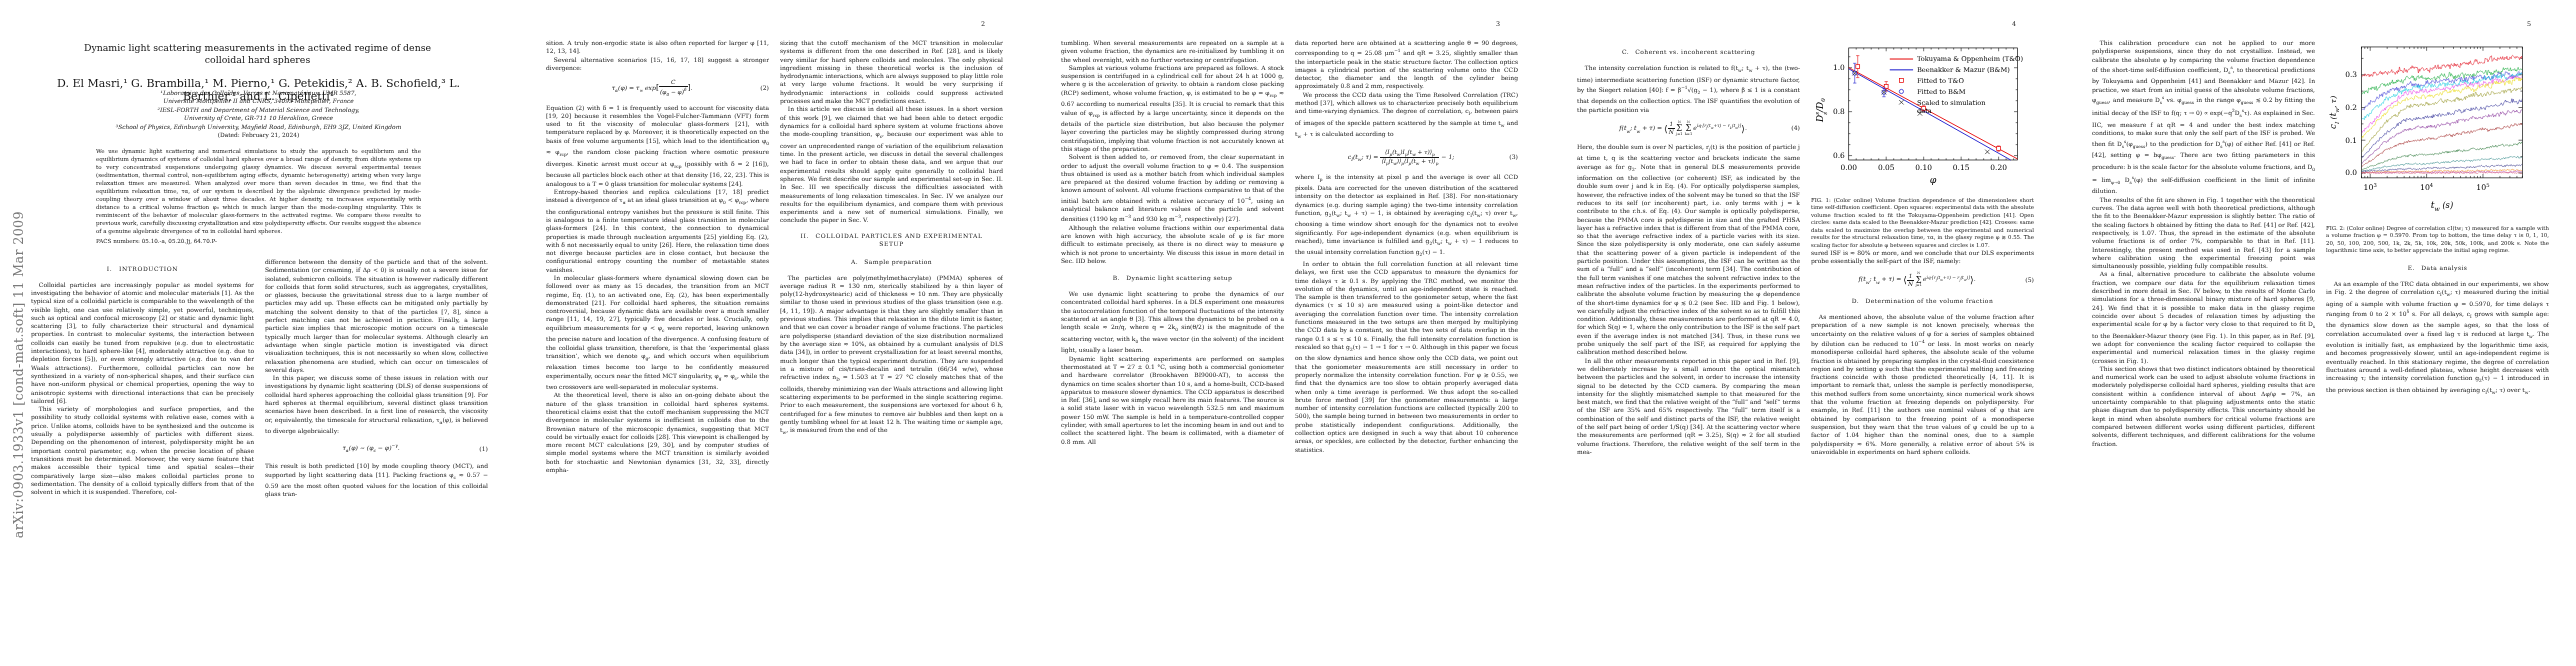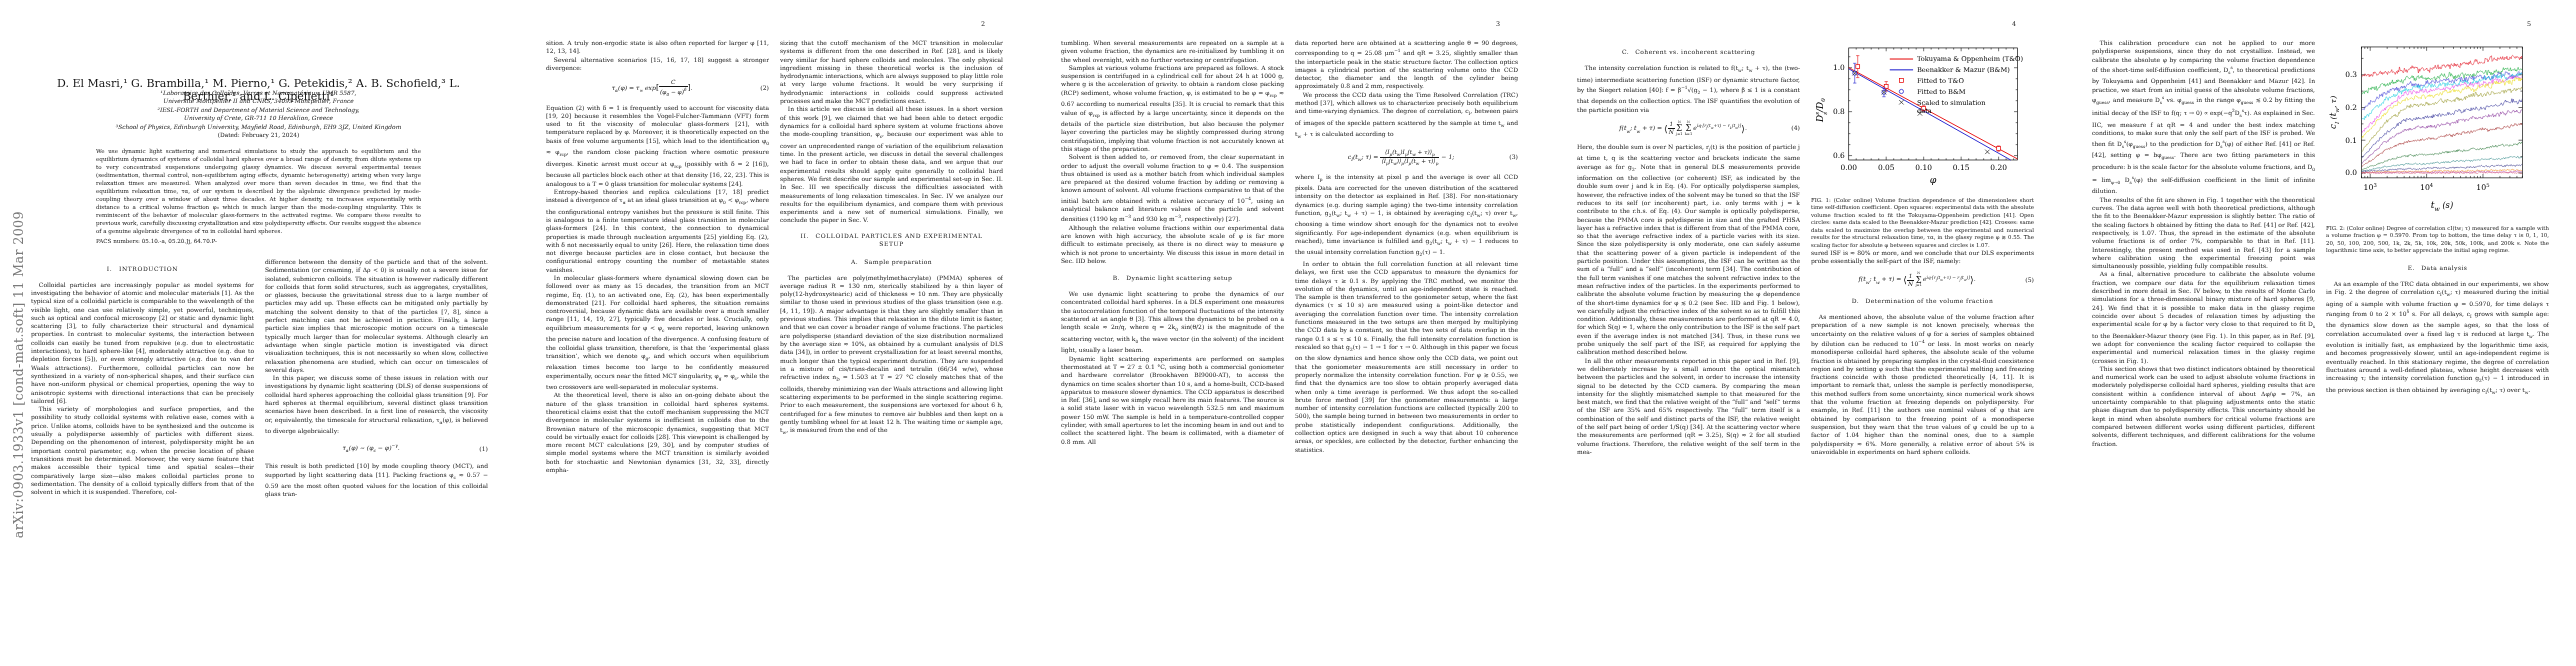--- a/index.html
+++ b/index.html
@@ -38,20 +38,21 @@
   svg text{font-family:"DejaVu Serif","Liberation Serif",serif;}
 </style>
 </head>
 <body>
 
 <div id="canvas">
     <div class="bannerbox">
       <span class="banner">arXiv:0903.1933v1  [cond-mat.soft]  11 Mar 2009</span>
     </div>
     <div class="page" style="left: 0px;">
+      <div class="ptitle">Dynamic light scattering measurements in the activated regime of dense colloidal hard spheres</div>
       <div class="pauthors">D. El Masri,¹ G. Brambilla,¹ M. Pierno,¹ G. Petekidis,² A. B. Schofield,³ L. Berthier,¹ and L. Cipelletti¹</div>
       <div class="paffil">
         <div>¹Laboratoire des Colloïdes, Verres et Nanomatériaux, UMR 5587,</div>
         <div>Université Montpellier II and CNRS, 34095 Montpellier, France</div>
         <div>²IESL-FORTH and Department of Material Science and Technology,</div>
         <div>University of Crete, GR-711 10 Heraklion, Greece</div>
         <div>³School of Physics, Edinburgh University, Mayfield Road, Edinburgh, EH9 3JZ, United Kingdom</div>
       </div>
       <div class="pdate">(Dated: February 21, 2024)</div>
       <div class="pabstract">We use dynamic light scattering and numerical simulations to study the approach to equilibrium and the equilibrium dynamics of systems of colloidal hard spheres over a broad range of density, from dilute systems up to very concentrated suspensions undergoing glassy dynamics. We discuss several experimental issues (sedimentation, thermal control, non-equilibrium aging effects, dynamic heterogeneity) arising when very large relaxation times are measured. When analyzed over more than seven decades in time, we find that the equilibrium relaxation time, τα, of our system is described by the algebraic divergence predicted by mode-coupling theory over a window of about three decades. At higher density, τα increases exponentially with distance to a critical volume fraction φ₀ which is much larger than the mode-coupling singularity. This is reminiscent of the behavior of molecular glass-formers in the activated regime. We compare these results to previous work, carefully discussing crystallization and size polydispersity effects. Our results suggest the absence of a genuine algebraic divergence of τα in colloidal hard spheres.</div>

